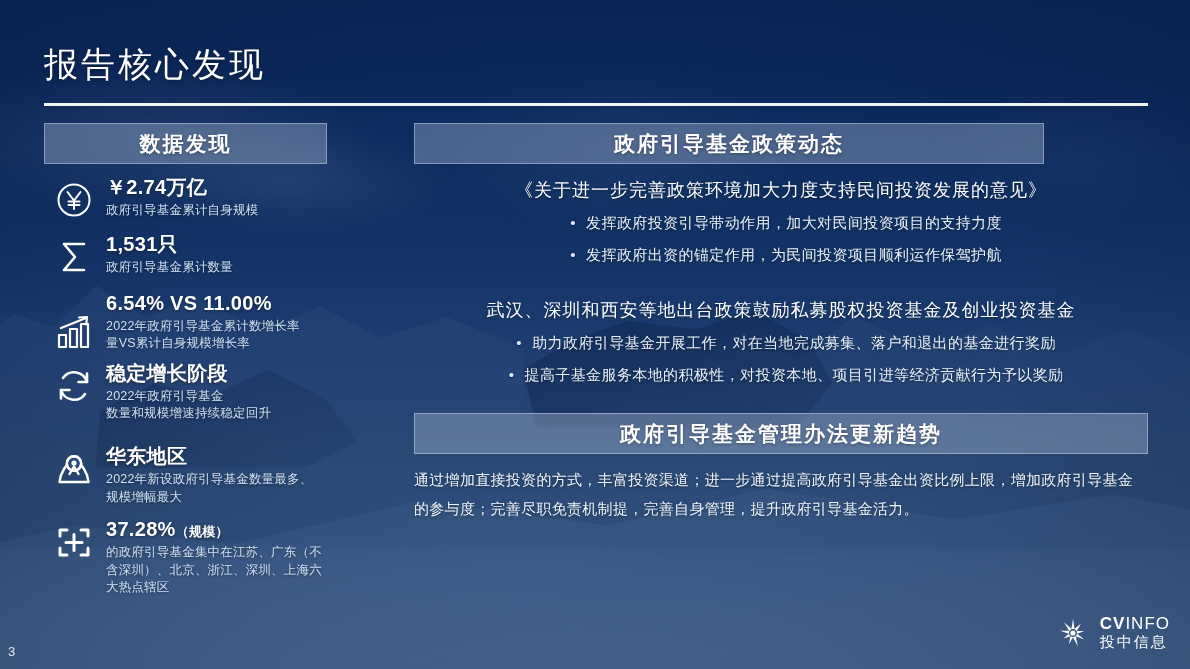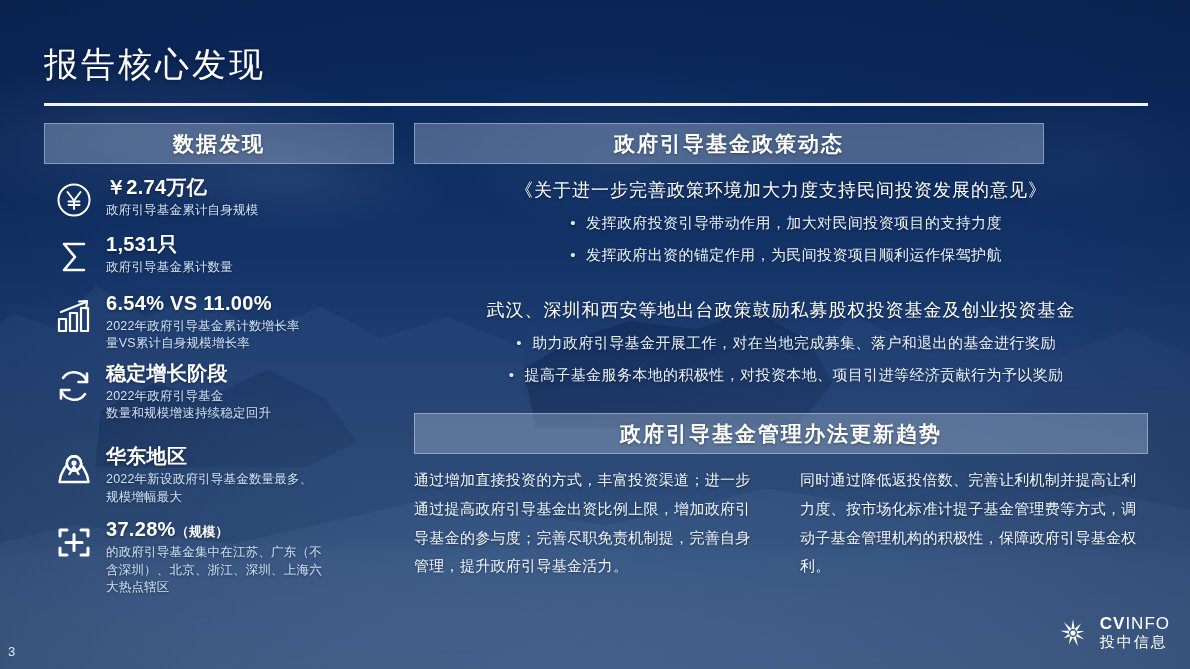--- a/index.html
+++ b/index.html
@@ -113,41 +113,41 @@
     position:absolute; height:41px;
     background:rgba(190,206,228,.34);
     border:1px solid rgba(222,232,246,.42);
     display:flex; align-items:center; justify-content:center;
     backdrop-filter:blur(1px);
   }
   .bar span{
     font-size:21px; font-weight:700; letter-spacing:2px; color:#fff;
     text-shadow:0 1px 3px rgba(0,0,0,.35);
   }
-  #bar-left  { left:44px;  top:123px; width:350px; }
+  #bar-left  { left:44px;  top:123px; width:283px; }
   #bar-right { left:414px; top:123px; width:630px; }
   #bar-right2{ left:414px; top:413px; width:734px; }
 
   
   .stats{ position:absolute; left:44px; top:176px; width:356px; }
   .stat{ display:flex; align-items:flex-start; margin-bottom:11px; }
   .stat .ic{ width:60px; flex:0 0 60px; display:flex; justify-content:center; padding-top:3px; }
   .stat .tx{ flex:1; padding-left:2px; }
   .stat .big{
     font-size:20px; font-weight:700; line-height:1.18; color:#fff;
     text-shadow:0 1px 3px rgba(0,0,0,.4); letter-spacing:.3px;
   }
   .stat .big .sm{ font-size:13px; font-weight:700; }
   .stat .sub{
     font-size:12.5px; line-height:1.42; color:#cfe0f2; margin-top:2px;
     text-shadow:0 1px 3px rgba(0,0,0,.4); letter-spacing:.2px;
   }
   .stat.s1{ margin-bottom:12px; }
   .stat.s2{ margin-bottom:14px; }
-  .stat.s3{ margin-bottom:9px; }
+  .stat.s3{ margin-bottom:9px;align-items:flex-end; }
   .stat.s4{ margin-bottom:22px; }
   .stat.s5{ margin-bottom:12px; }
 
   
   .rpanel{ position:absolute; left:414px; width:734px; }
   .doc-title{
     font-size:18px; font-weight:400; text-align:center; color:#fff;
     letter-spacing:1px; text-shadow:0 1px 3px rgba(0,0,0,.4);
   }
   .bullets{ margin-top:12px; }
@@ -344,21 +344,20 @@
         </div>
         <div class="bullet">
           <span class="dot">•</span>
           <span class="btx">提高子基金服务本地的积极性，对投资本地、项目引进等经济贡献行为予以奖励</span>
         </div>
       </div>
     </div>
 
     <div class="two-col">
       <div class="col">通过增加直接投资的方式，丰富投资渠道；进一步通过提高政府引导基金出资比例上限，增加政府引导基金的参与度；完善尽职免责机制提，完善自身管理，提升政府引导基金活力。</div>
-      <div class="col">同时通过降低返投倍数、完善让利机制并提高让利力度、按市场化标准计提子基金管理费等方式，调动子基金管理机构的积极性，保障政府引导基金权利。</div>
     </div>
 
     <div class="pageno">3</div>
 
     <div class="logo">
       <span>
         <svg width="34" height="34" viewBox="0 0 34 34" fill="#fff">
           <g transform="translate(17,17)">
             <g>
                 <path d="M-1.6 -4 L1.6 -4 L0 -14 Z"></path>

